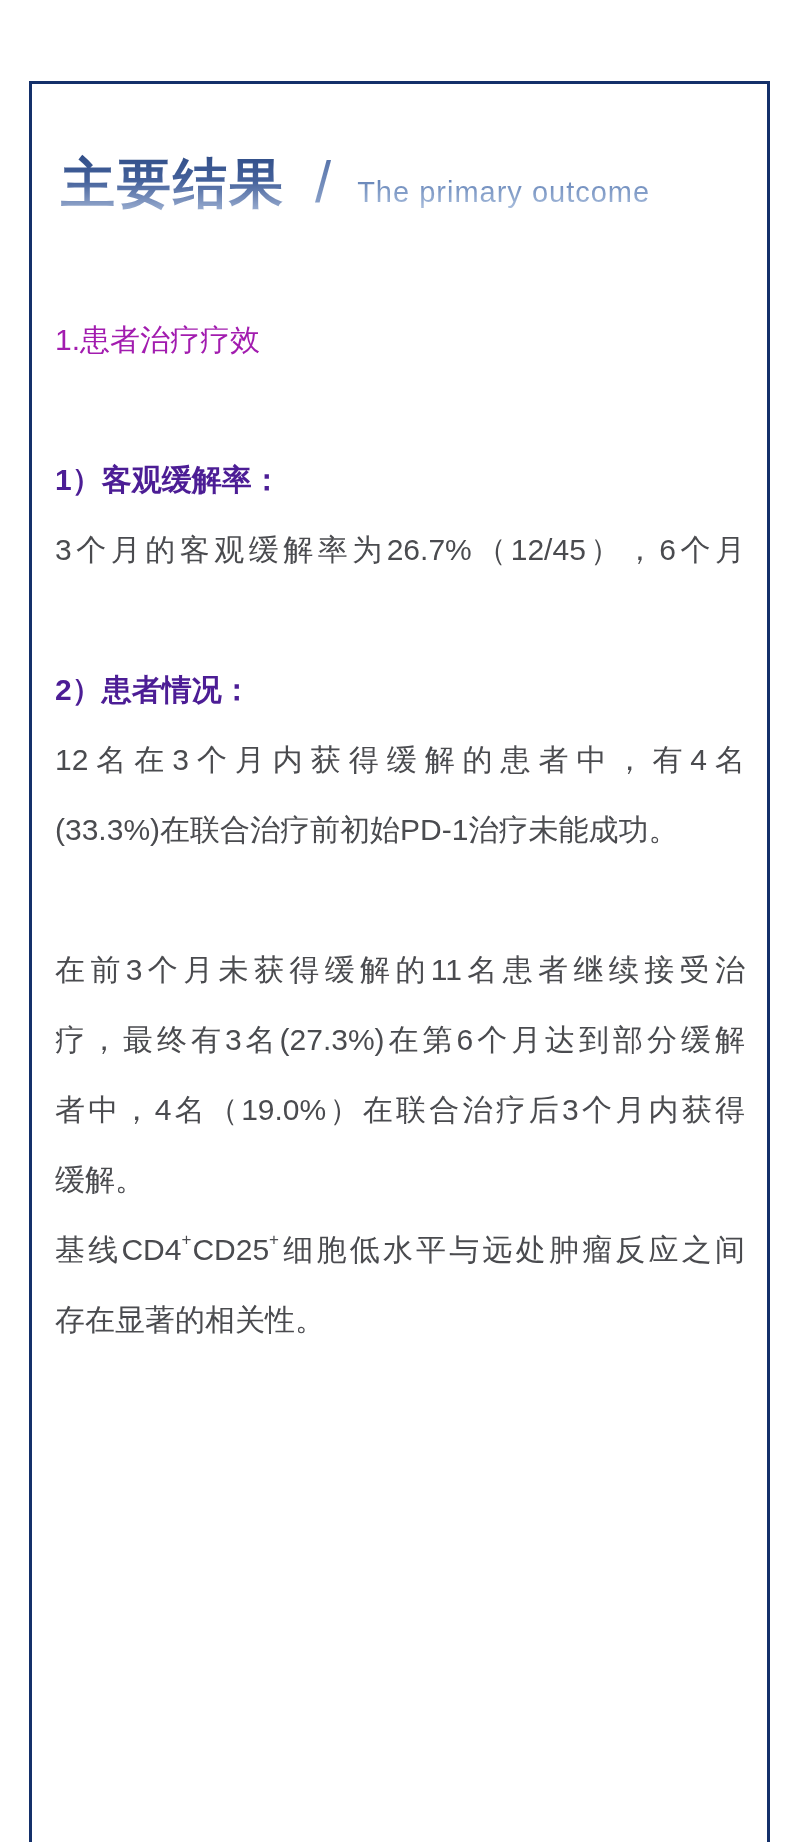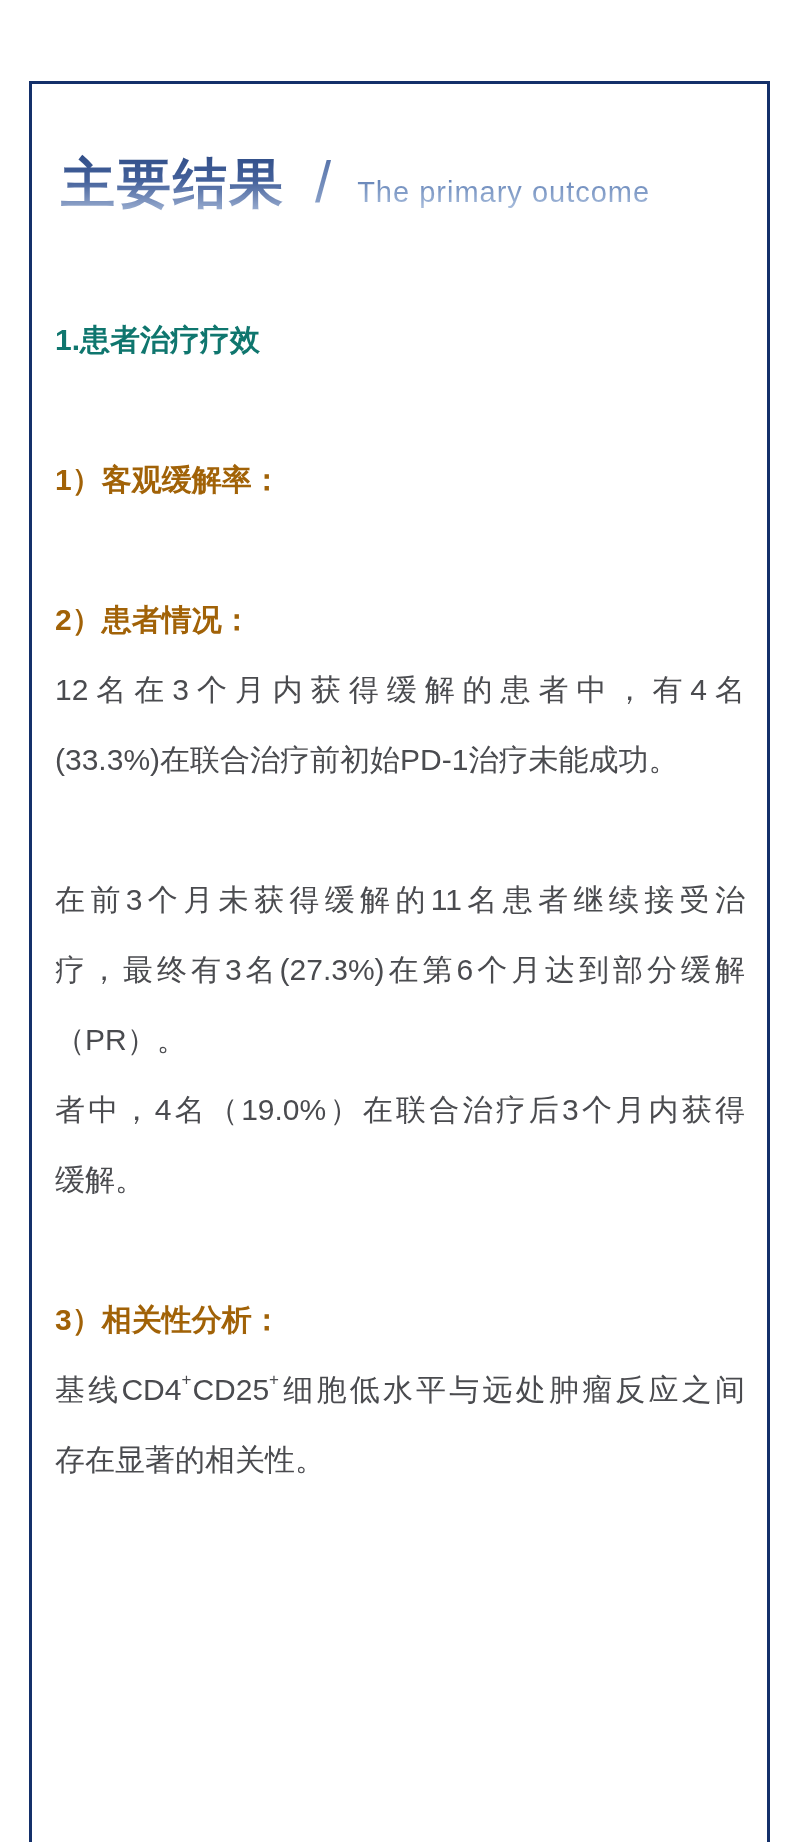--- a/index.html
+++ b/index.html
@@ -81,26 +81,26 @@
     height: 70px;
     line-height: 70px;
   }
   .fill {
     text-align: justify;
     text-align-last: justify;
   }
   .gap { margin-top: 70px; }
 
   .h1 {
-    font-weight: 700;
-    color: #0f766e;
+    font-weight: 400;
+    color: #a21caf;
   }
   .h2 {
     font-weight: 700;
-    color: #a16207;
+    color: #4c1d95;
   }
 
   sup.plus {
     font-size: 17px;
     line-height: 0;
     vertical-align: 15px;
     letter-spacing: 1px;
   }
 </style>
 </head>
@@ -113,31 +113,30 @@
       <span class="title-cn">主要结果</span>
       <span class="title-slash">/</span>
       <span class="title-en">The primary outcome</span>
     </div>
 
     <div class="content">
 
       <p class="row h1">1.患者治疗疗效</p>
 
       <p class="row h2 gap">1）客观缓解率：</p>
+      <p class="row fill">3个月的客观缓解率为26.7%（12/45），6个月</p>
 
       <p class="row h2 gap">2）患者情况：</p>
       <p class="row fill">12名在3个月内获得缓解的患者中，有4名</p>
       <p class="row">(33.3%)在联合治疗前初始PD-1治疗未能成功。</p>
 
       <p class="row fill gap">在前3个月未获得缓解的11名患者继续接受治</p>
       <p class="row fill">疗，最终有3名(27.3%)在第6个月达到部分缓解</p>
-      <p class="row">（PR）。</p>
 
       <p class="row fill">者中，4名（19.0%）在联合治疗后3个月内获得</p>
       <p class="row">缓解。</p>
 
-      <p class="row h2 gap">3）相关性分析：</p>
       <p class="row fill"><span>基线CD4</span><sup class="plus">+</sup><span>CD25</span><sup class="plus">+</sup><span>细胞低水平与远处肿瘤反应之间</span></p>
       <p class="row">存在显著的相关性。</p>
 
     </div>
   </div>
 </div>
 
 </body></html>

